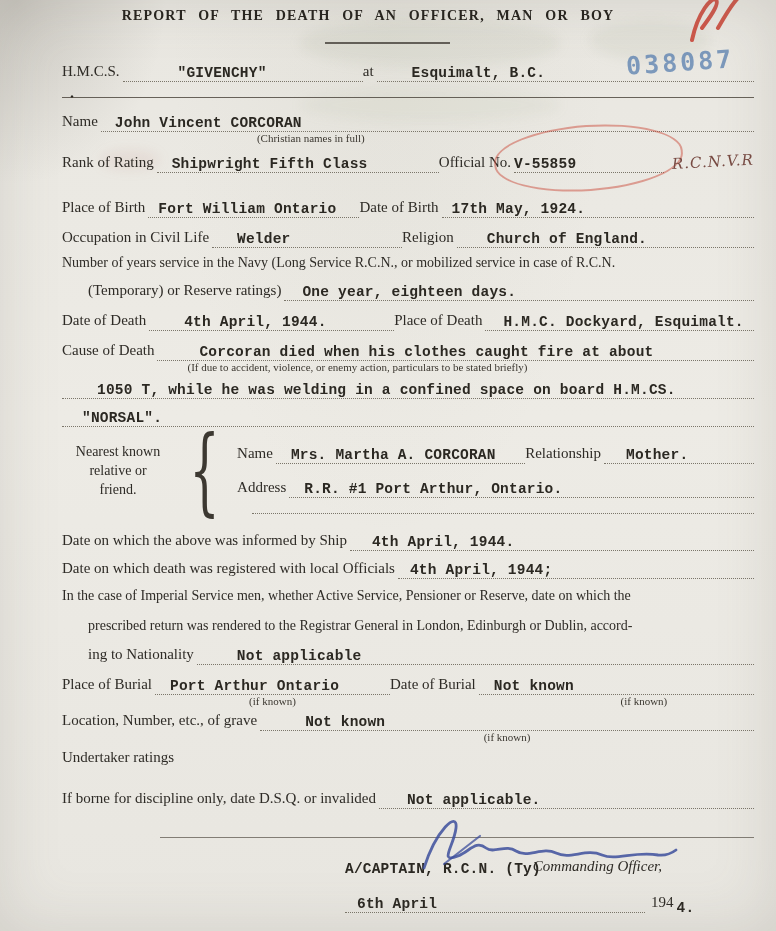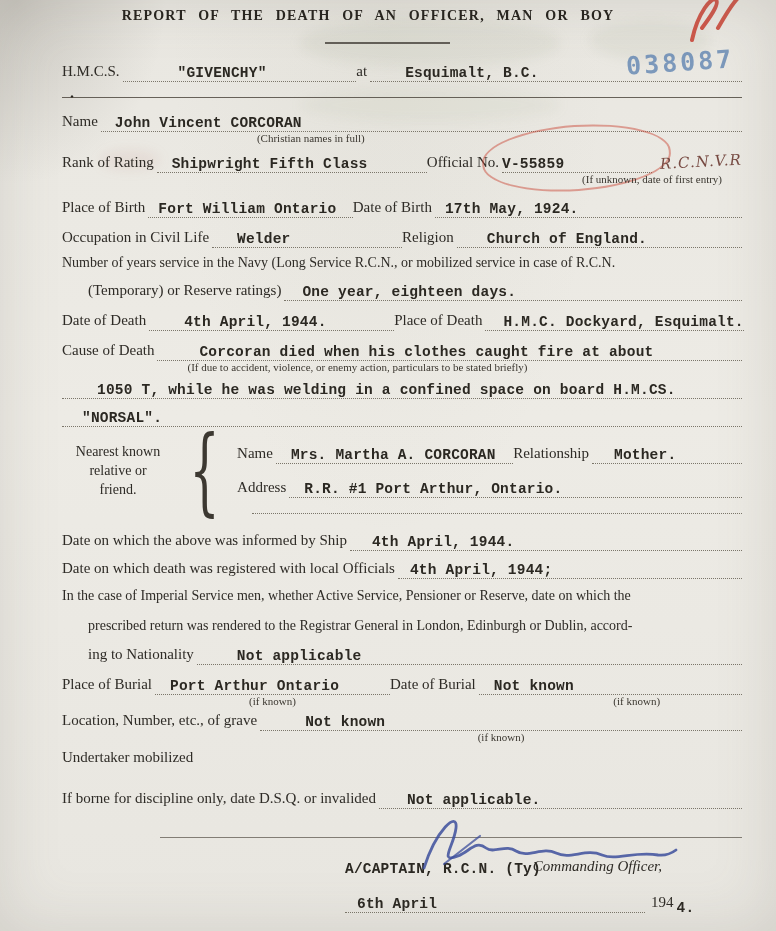--- a/index.html
+++ b/index.html
@@ -20,21 +20,21 @@
   .title-rule { position:absolute; top:42px; left:325px; width:125px;
     border-top:2px solid rgba(60,55,48,0.75); }
 
   .stamp { position:absolute; top:48px; right:42px;
     font-family:"DejaVu Sans Mono", monospace; font-weight:bold; font-size:25px;
     letter-spacing:3px; color:rgba(96,133,178,0.8); transform:rotate(-4deg); }
 
   .red-mark { position:absolute; top:-6px; right:28px; }
 
   .form { position:absolute; left:62px; right:18px; top:0; bottom:0; }
-  .row { position:absolute; left:0; right:16px; }
+  .row { position:absolute; left:0; right:4px; }
   .f { display:flex; align-items:flex-end; }
   .lbl { font-size:15px; white-space:nowrap; padding:0 3px 2px 0; color:#2e2b26; }
   .plain { font-size:14px; color:#2e2b26; }
   .fld { flex:1 1 auto; border-bottom:1.5px dotted #7b766a; position:relative; min-height:21px; }
   .tw { font-family:"Liberation Mono", monospace; font-weight:700; font-size:14.5px;
     color:#2b2822; white-space:nowrap; letter-spacing:0.2px; display:inline-block;
     position:relative; top:3px; }
   .cap { position:absolute; top:100%; left:0; right:0; margin-top:1px; text-align:center;
     font-size:11px; color:#3a362f; white-space:nowrap; }
 
@@ -105,21 +105,20 @@
 
     <div class="row f" style="top:151px;">
       <span class="lbl">Rank of Rating</span>
       <span class="fld" style="flex:1.5;">
         <span class="tw" style="padding-left:15px;">Shipwright Fifth Class</span>
       </span>
       <span class="lbl">Official No.</span>
       <span class="fld" style="flex:0 0 150px;">
         <span class="tw">V-55859</span>
         <span class="ellipse"></span>
-        <span class="cap" style="left:auto; right:-70px; width:245px; text-align:right;">(If unknown, date of first entry)</span>
       </span>
       <span class="hand">R.C.N.V.R</span>
     </div>
 
     <div class="row f" style="top:196px;">
       <span class="lbl">Place of Birth</span>
       <span class="fld" style="flex:1.25;">
         <span class="tw" style="padding-left:10px;">Fort William Ontario</span>
       </span>
       <span class="lbl">Date of Birth</span>
@@ -241,21 +240,21 @@
 
     <div class="row f" style="top:709px;">
       <span class="lbl">Location, Number, etc., of grave</span>
       <span class="fld">
         <span class="tw" style="padding-left:45px;">Not known</span>
         <span class="cap" style="left:25%; right:auto; width:50%;">(if known)</span>
       </span>
     </div>
 
     <div class="row f" style="top:749px;">
-      <span class="lbl">Undertaker mobilized</span>
+      <span class="lbl">Undertaker ratings</span>
     </div>
 
     <div class="row f" style="top:787px;">
       <span class="lbl">If borne for discipline only, date D.S.Q. or invalided</span>
       <span class="fld">
         <span class="tw" style="padding-left:28px;">Not applicable.</span>
       </span>
     </div>
 
     <div class="row thinrule" style="top:837px; left:98px;"></div>

